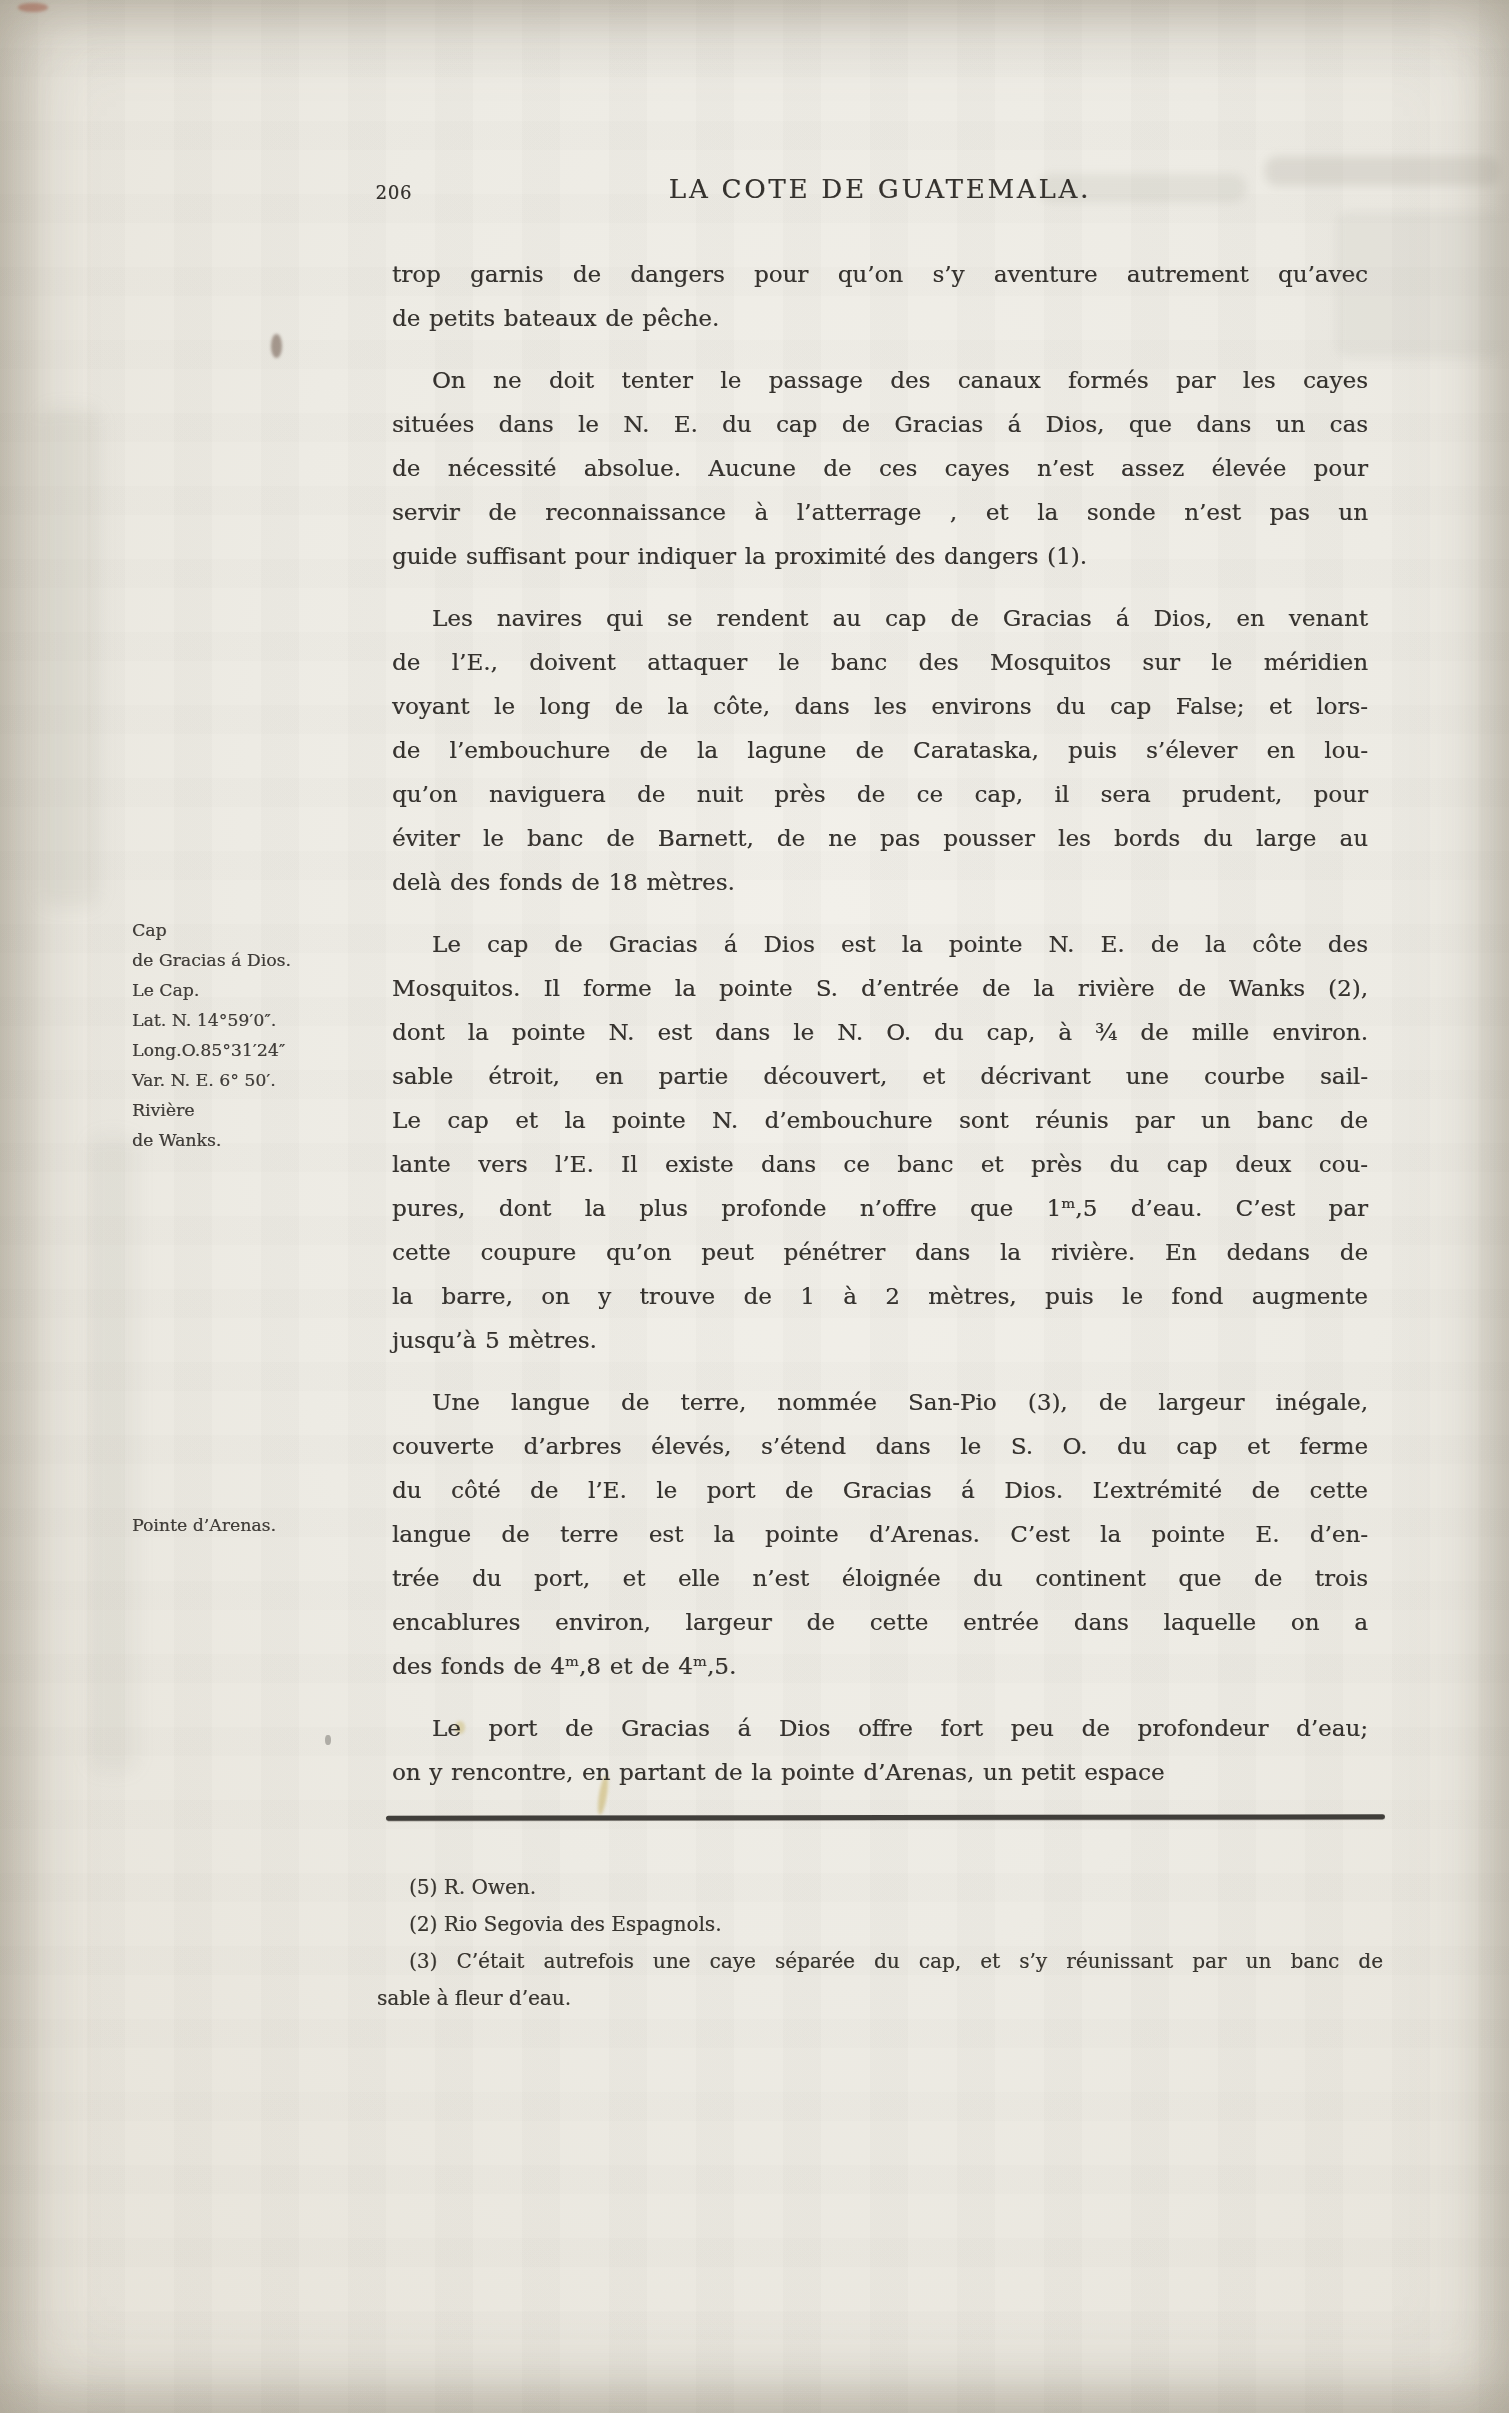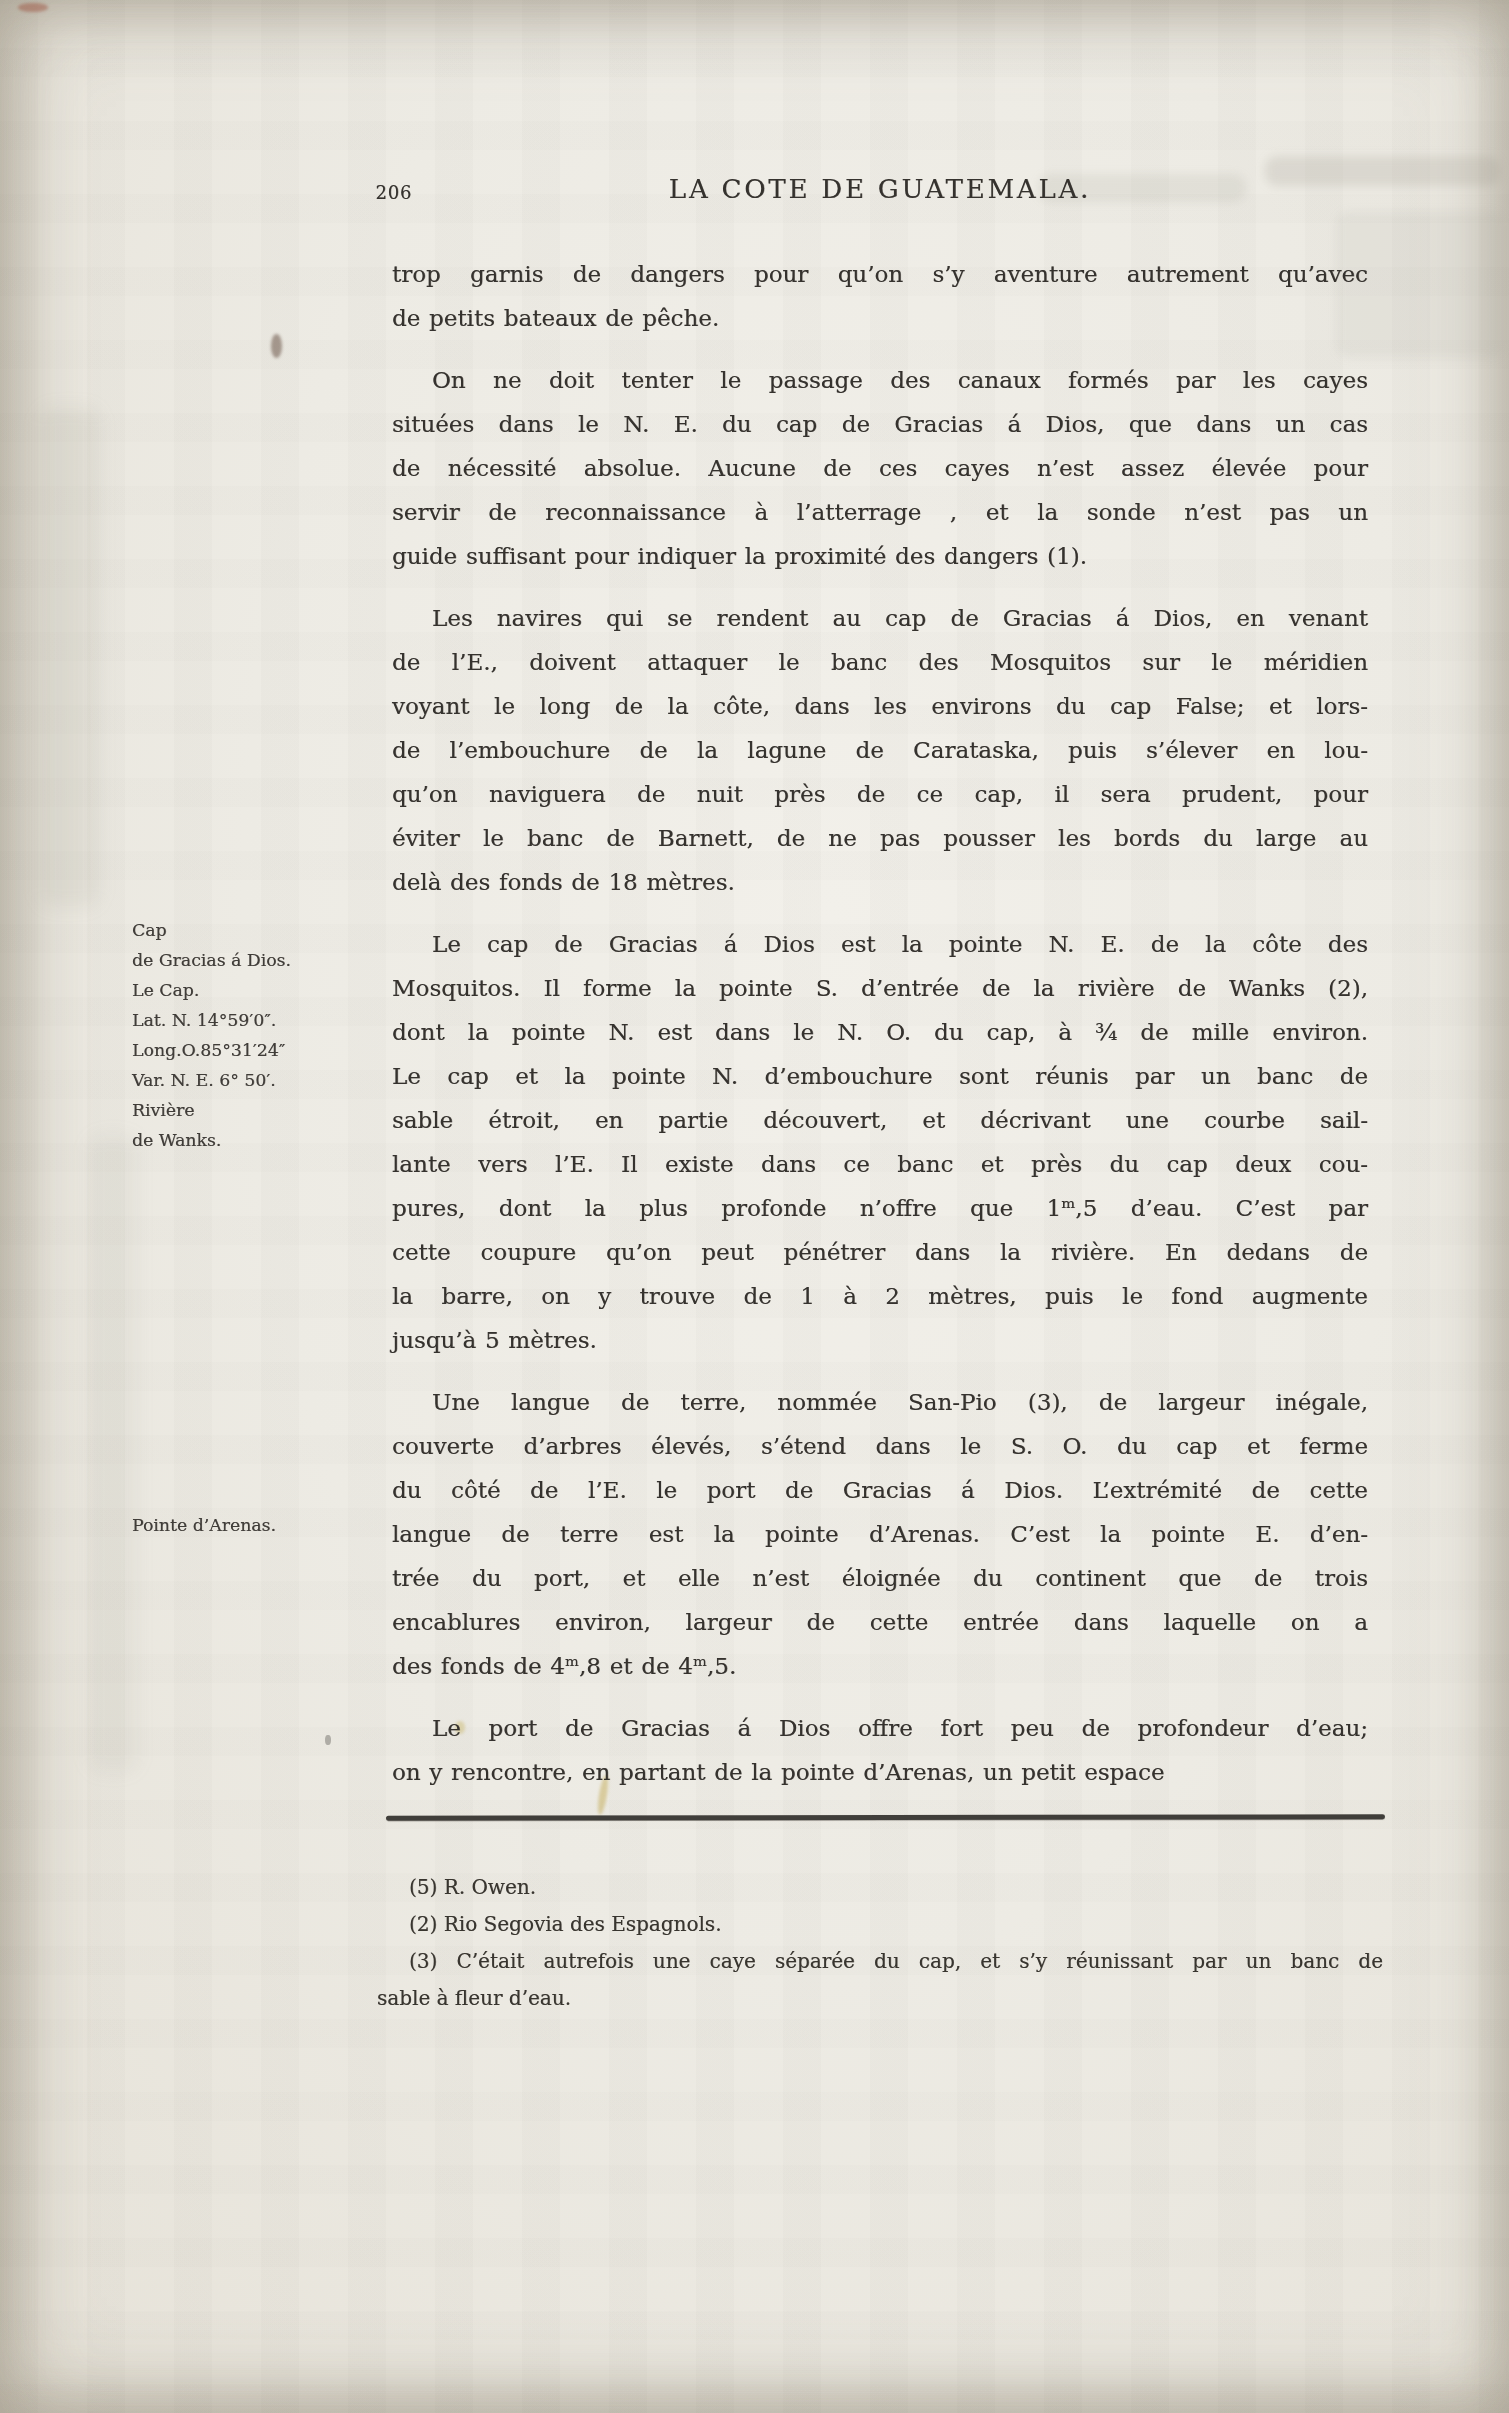--- a/index.html
+++ b/index.html
@@ -114,22 +114,22 @@
       <span class="line">voyant le long de la côte, dans les environs du cap False; et lors-</span>
       <span class="line">de l’embouchure de la lagune de Carataska, puis s’élever en lou-</span>
       <span class="line">qu’on naviguera de nuit près de ce cap, il sera prudent, pour</span>
       <span class="line">éviter le banc de Barnett, de ne pas pousser les bords du large au</span>
       <span class="line last">delà des fonds de 18 mètres.</span>
     </p>
     <p class="para ind">
       <span class="line">Le cap de Gracias á Dios est la pointe N. E. de la côte des</span>
       <span class="line">Mosquitos. Il forme la pointe S. d’entrée de la rivière de Wanks (2),</span>
       <span class="line">dont la pointe N. est dans le N. O. du cap, à ¾ de mille environ.</span>
+      <span class="line">sable étroit, en partie découvert, et décrivant une courbe sail-</span>
       <span class="line">Le cap et la pointe N. d’embouchure sont réunis par un banc de</span>
-      <span class="line">sable étroit, en partie découvert, et décrivant une courbe sail-</span>
       <span class="line">lante vers l’E. Il existe dans ce banc et près du cap deux cou-</span>
       <span class="line">pures, dont la plus profonde n’offre que 1ᵐ,5 d’eau. C’est par</span>
       <span class="line">cette coupure qu’on peut pénétrer dans la rivière. En dedans de</span>
       <span class="line">la barre, on y trouve de 1 à 2 mètres, puis le fond augmente</span>
       <span class="line last">jusqu’à 5 mètres.</span>
     </p>
     <p class="para ind">
       <span class="line">Une langue de terre, nommée San-Pio (3), de largeur inégale,</span>
       <span class="line">couverte d’arbres élevés, s’étend dans le S. O. du cap et ferme</span>
       <span class="line">du côté de l’E. le port de Gracias á Dios. L’extrémité de cette</span>

